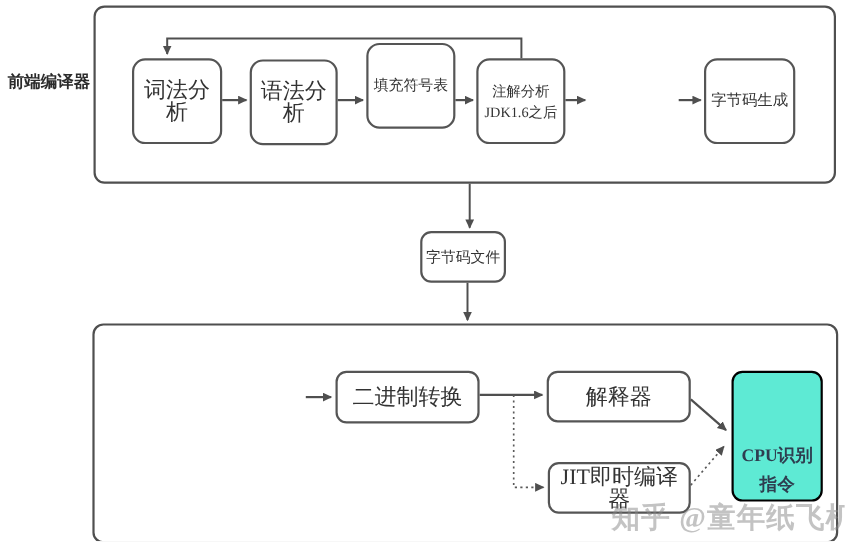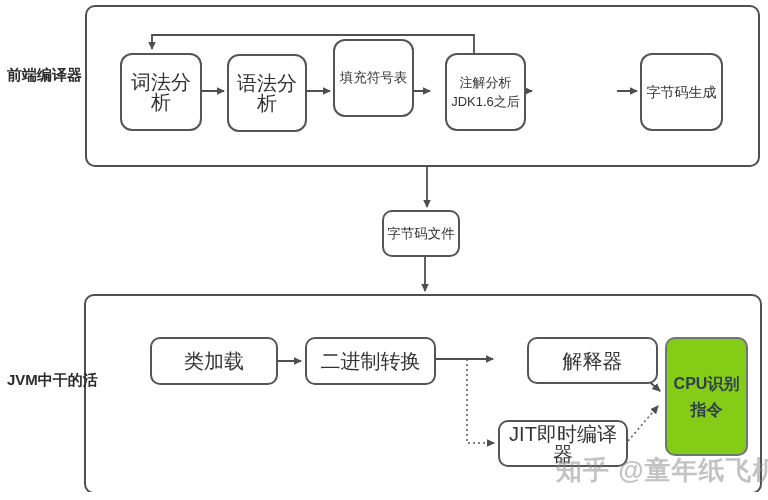--- a/index.html
+++ b/index.html
@@ -1,18 +1,18 @@
 <!DOCTYPE html>
 <html><head>
 <meta charset="utf-8">
 <style>
   html,body{margin:0;padding:0;background:#ffffff;}
   .canvas{
     position:relative;width:768px;height:492px;background:#ffffff;overflow:hidden;
-    font-family:Liberation Sans, sans-serif;color:#333;
+    font-family:Liberation Serif, serif;color:#333;
   }
   .container{
     position:absolute;border:2px solid #4f4f4f;border-radius:10px;background:#ffffff;
     box-sizing:border-box;
   }
   .c-top{left:85px;top:5px;width:675px;height:162px;}
   .c-bottom{left:84px;top:294px;width:678px;height:200px;}
   .side-label{
     position:absolute;left:7px;width:100px;font-size:15px;font-weight:bold;color:#2b2b2b;
     line-height:22px;text-align:left;
@@ -22,34 +22,34 @@
   .node{
     position:absolute;border:2px solid #555;border-radius:12px;background:#fff;
     box-sizing:border-box;display:flex;flex-direction:column;align-items:center;
     justify-content:center;font-size:20px;color:#333;text-align:center;line-height:20px;
     z-index:2;
   }
   
   .n-lex{left:120px;top:53px;width:82px;height:78px;}
   .n-syn{left:227px;top:54px;width:80px;height:78px;}
   .n-sym{left:333px;top:39px;width:81px;height:78px;font-size:13.5px;}
-  .n-ann{left:433px;top:53px;width:81px;height:78px;font-size:13px;line-height:19px;margin-left:12px;}
+  .n-ann{left:433px;top:53px;width:81px;height:78px;font-size:13px;line-height:19px;}
   .n-sem{left:535px;top:53px;width:82px;height:78px;}
   .n-gen{left:640px;top:53px;width:83px;height:78px;font-size:14px;}
   
   .n-bcf{left:382px;top:210px;width:78px;height:47px;border-radius:10px;font-size:13.5px;text-align:center;}
   
   .n-cls{left:150px;top:337px;width:128px;height:48px;border-radius:10px;}
   .n-bin{left:305px;top:337px;width:131px;height:48px;border-radius:10px;}
-  .n-int{left:497px;top:337px;width:131px;height:47px;border-radius:10px;margin-left:30px;}
+  .n-int{left:497px;top:337px;width:131px;height:47px;border-radius:10px;}
   .n-jit{left:498px;top:420px;width:130px;height:47px;border-radius:10px;}
   .n-cpu{
     left:665px;top:337px;width:83px;height:119px;border-radius:10px;
-    background:#84cc16;border:2px solid #737373;color:#2e3e50;font-weight:bold;
-    font-size:16px;line-height:26px;
+    background:#5eead4;border:2px solid #000000;color:#2e3e50;font-weight:bold;
+    font-size:16px;line-height:26px;justify-content:flex-end;
   }
   .wires{position:absolute;left:0;top:0;width:768px;height:500px;z-index:1;}
   .watermark{
     position:absolute;left:556px;top:453px;width:210px;z-index:3;
     font-size:26px;font-weight:bold;letter-spacing:1px;color:rgba(135,135,135,0.5);
     white-space:nowrap;
   }
 </style>
 </head>
 <body>
@@ -102,26 +102,22 @@
   <div class="node n-gen">
     <span>字节码生成</span>
   </div>
 
   <div class="node n-bcf">
     <span>字节码文件</span>
   </div>
 
   <div class="container c-bottom"></div>
   <div class="side-label sl-bottom">
-    <div>JVM中干的活</div>
   </div>
 
-  <div class="node n-cls">
-    <span>类加载</span>
-  </div>
   <div class="node n-bin">
     <span>二进制转换</span>
   </div>
   <div class="node n-int">
     <span>解释器</span>
   </div>
   <div class="node n-jit">
     <span>JIT即时编译器</span>
   </div>
   <div class="node n-cpu">

